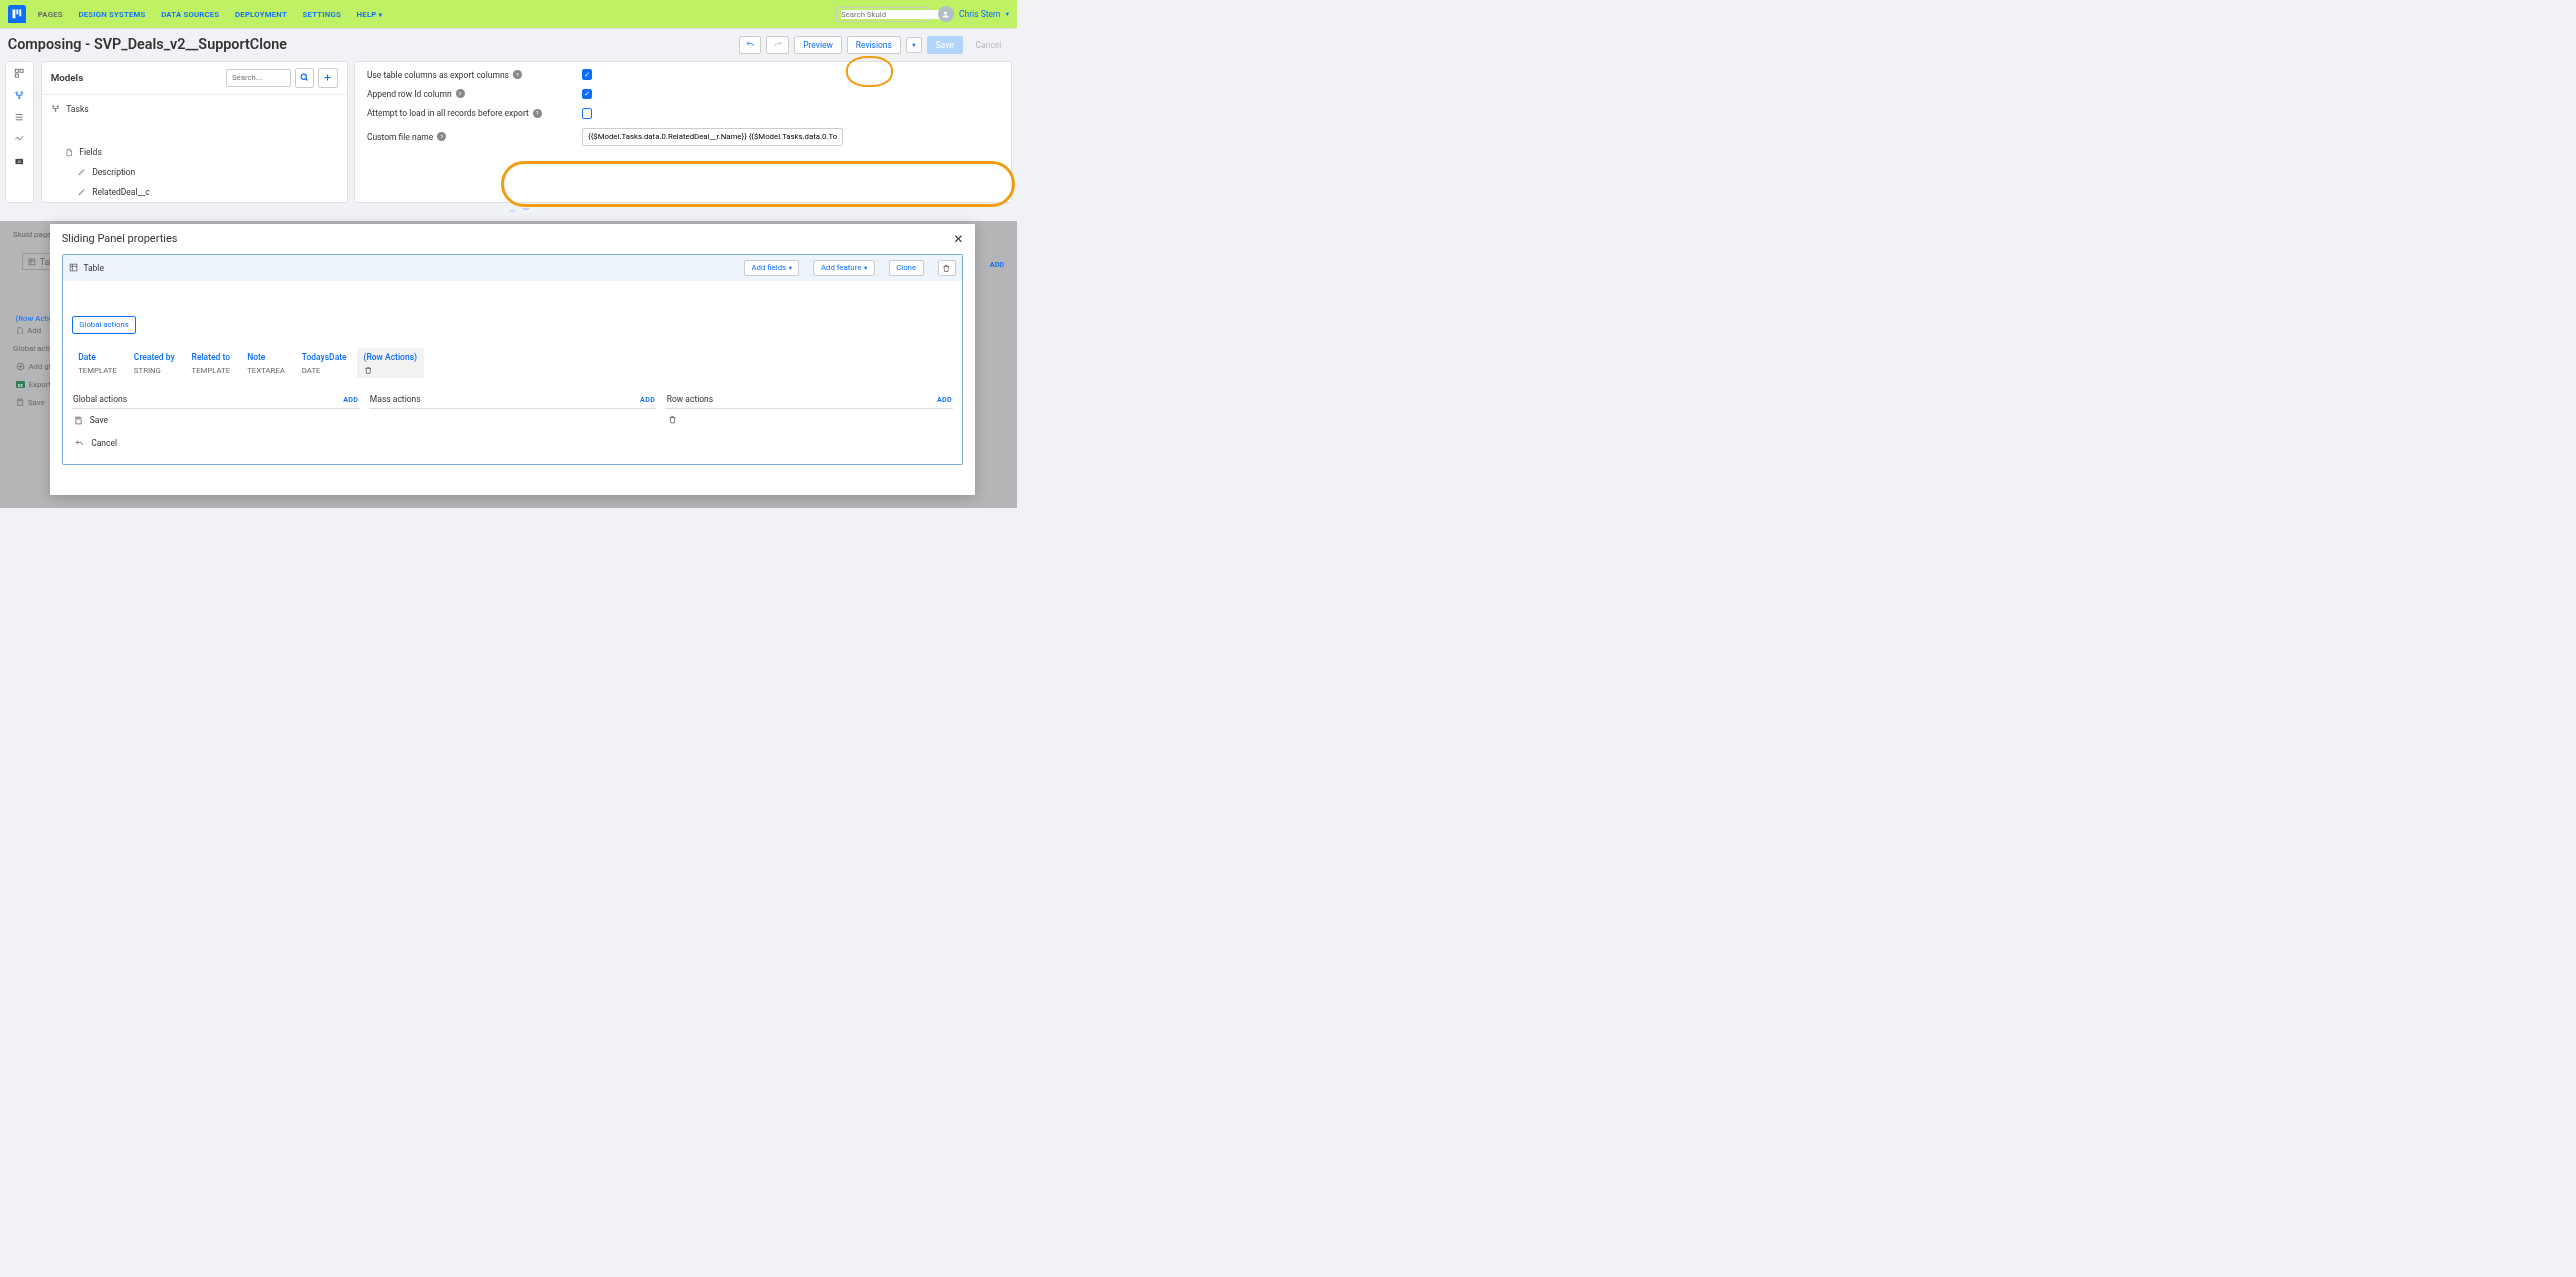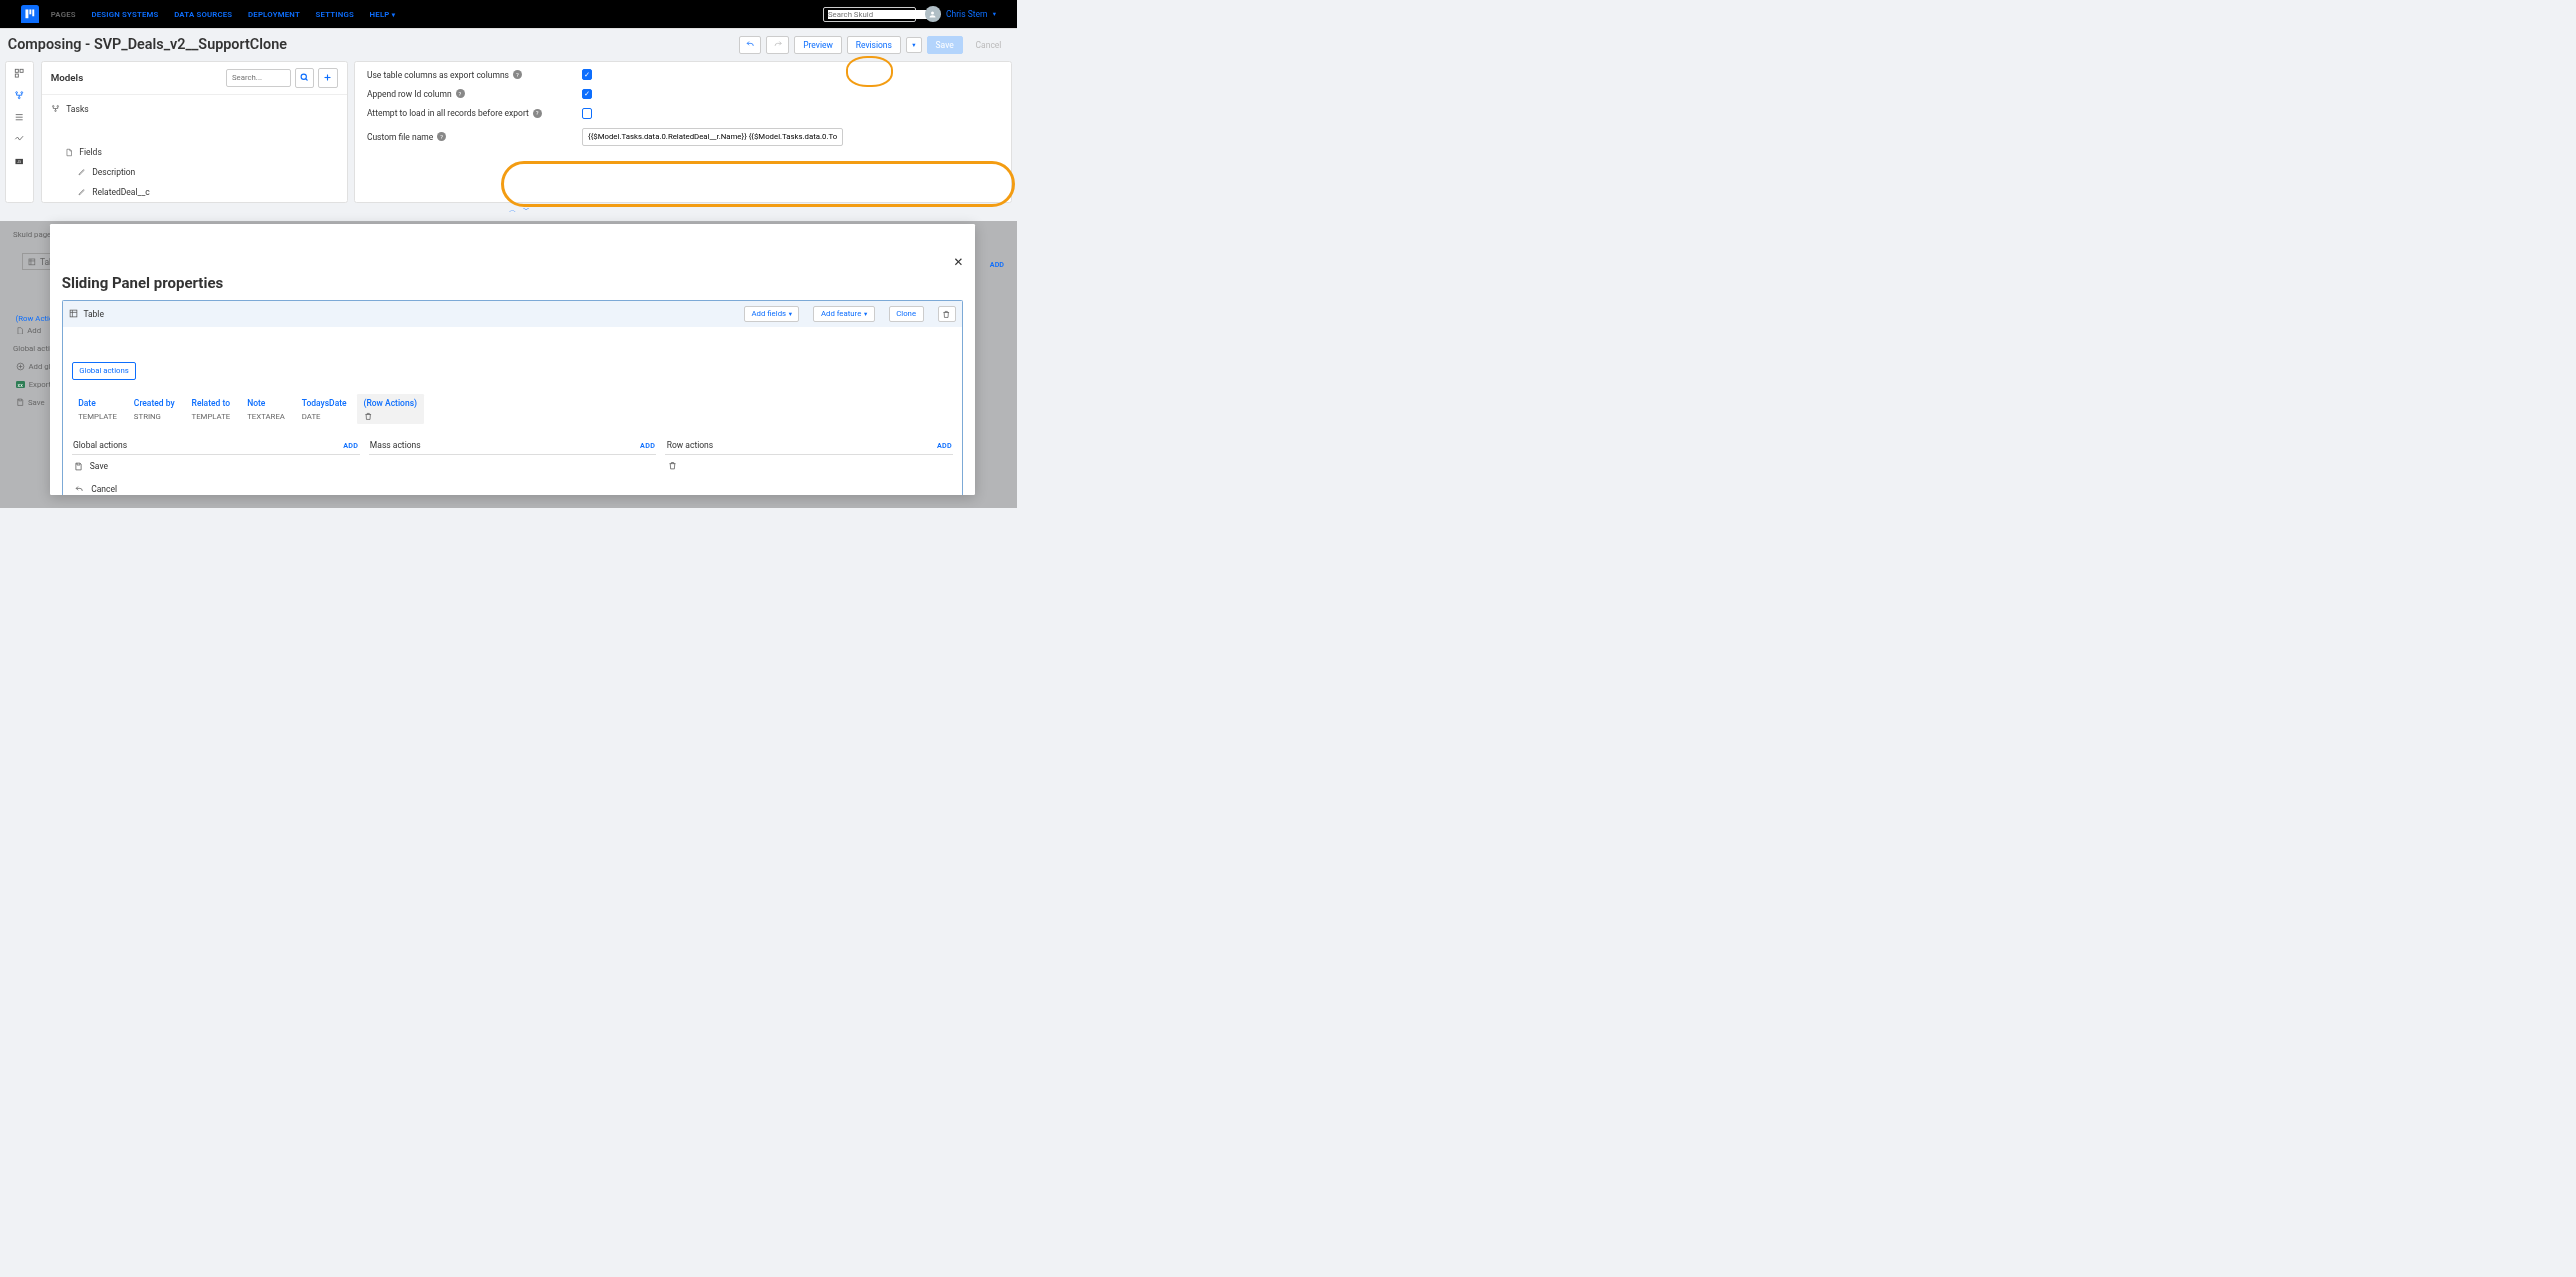--- a/index.html
+++ b/index.html
@@ -1,19 +1,19 @@
 <!DOCTYPE html>
 <html style="font-size:10.4px"><head>
 <meta charset="utf-8">
 <style>
 * { box-sizing: border-box; margin: 0; padding: 0; font-family: -apple-system, BlinkMacSystemFont, "Segoe UI", Roboto, Helvetica, Arial, sans-serif; }
 body { background: #f0f2f5; font-size: 8.5px; color: #333; overflow: hidden; width:1017px; height:508px; position:relative; }
 
 
-.topnav { display:flex; align-items:center; height:29px; background:#000000; border-bottom:0.7px solid #e0e0e0; padding:0 21px; }
+.topnav { display:flex; align-items:center; height:29px; background:#bef264; border-bottom:0.7px solid #e0e0e0; padding:0 8px; }
 .logo { width:18px; height:18px; background:#0d6efd; border-radius:2.6px 2.6px 0 0; margin-right:11.7px; display:flex;align-items:center;justify-content:center;}
 .logo svg{fill:#fff;}
 .topnav .navlinks { display:flex; gap:15.7px; }
 .topnav .navlinks a { color:#0d6efd; font-size:7.8px; font-weight:600; text-decoration:none; letter-spacing:0.2px; }
 .topnav .navlinks a.muted { color:#666; }
 .topnav .spacer { flex:1; }
 .searchbox { display:flex; align-items:center; border:0.7px solid #ccc; border-radius:2px; padding:2px 3.9px; width:93px; }
 .searchbox input { border:none; outline:none; font-size:7.8px; flex:1; }
 .user { display:flex; align-items:center; gap:5.2px; margin-left:9px; color:#0d6efd; font-size:8.5px; }
 .avatar { width:15.7px;height:15.7px;border-radius:50%;background:#b0bec5;display:flex;align-items:center;justify-content:center;}
@@ -67,21 +67,21 @@
 .blob{position:absolute;border:3.3px solid #f39c12;border-radius:26px;pointer-events:none;}
 
 
 .chevs{display:flex;gap:6.5px;justify-content:flex-start;padding:2.6px 0 2.6px 509px;color:#0d6efd;font-size:7.2px;}
 
 
 .backdrop{position:absolute;inset:0;top:221px;background:rgba(0,0,0,0.25);}
 .back-content{padding:9px 13px;color:#666;font-size:8.5px;}
 .modal{position:absolute;left:50px;right:42px;top:224px;bottom:13px;background:#fff;border-radius:1.3px;box-shadow:0 2.6px 13px rgba(0,0,0,0.2);display:flex;flex-direction:column;}
 .modal .mhdr{display:flex;align-items:center;padding:7.8px 11.7px;}
-.modal .mhdr .mtitle{font-size:15px;font-weight:700;color:#333;margin-top:42px;}
+.modal .mhdr .mtitle{font-size:11px;font-weight:400;color:#333;}
 .modal .close{margin-left:auto;cursor:pointer;font-size:11.7px;color:#333;}
 .modal .mbody{flex:1;padding:0 11.7px 7.8px 11.7px;overflow:auto;}
 .tablecard{border:1.3px solid #7ca9d6;border-radius:1.3px;background:#eef4fb;}
 .tablecard .thdr{display:flex;align-items:center;padding:5.2px 6.5px;background:#eef4fb;}
 .tablecard .thdr .ttl{font-size:8.5px;color:#333;display:flex;align-items:center;gap:5.2px;}
 .tablecard .thdr .spacer{flex:1;}
 .smbtn{background:#fff;border:0.7px solid #ccc;border-radius:2px;padding:2.6px 6.5px;font-size:7.8px;color:#0d6efd;cursor:pointer;margin-left:14px;display:inline-flex;align-items:flex-end;gap:2.6px;}
 .inner{background:#fff;padding:9px;}
 .chip{border:0.7px solid #0d6efd;color:#0d6efd;border-radius:2px;padding:3.3px 6.5px;font-size:7.8px;display:inline-block;}
 .cols{display:flex;gap:3.9px;margin-top:14px;}

